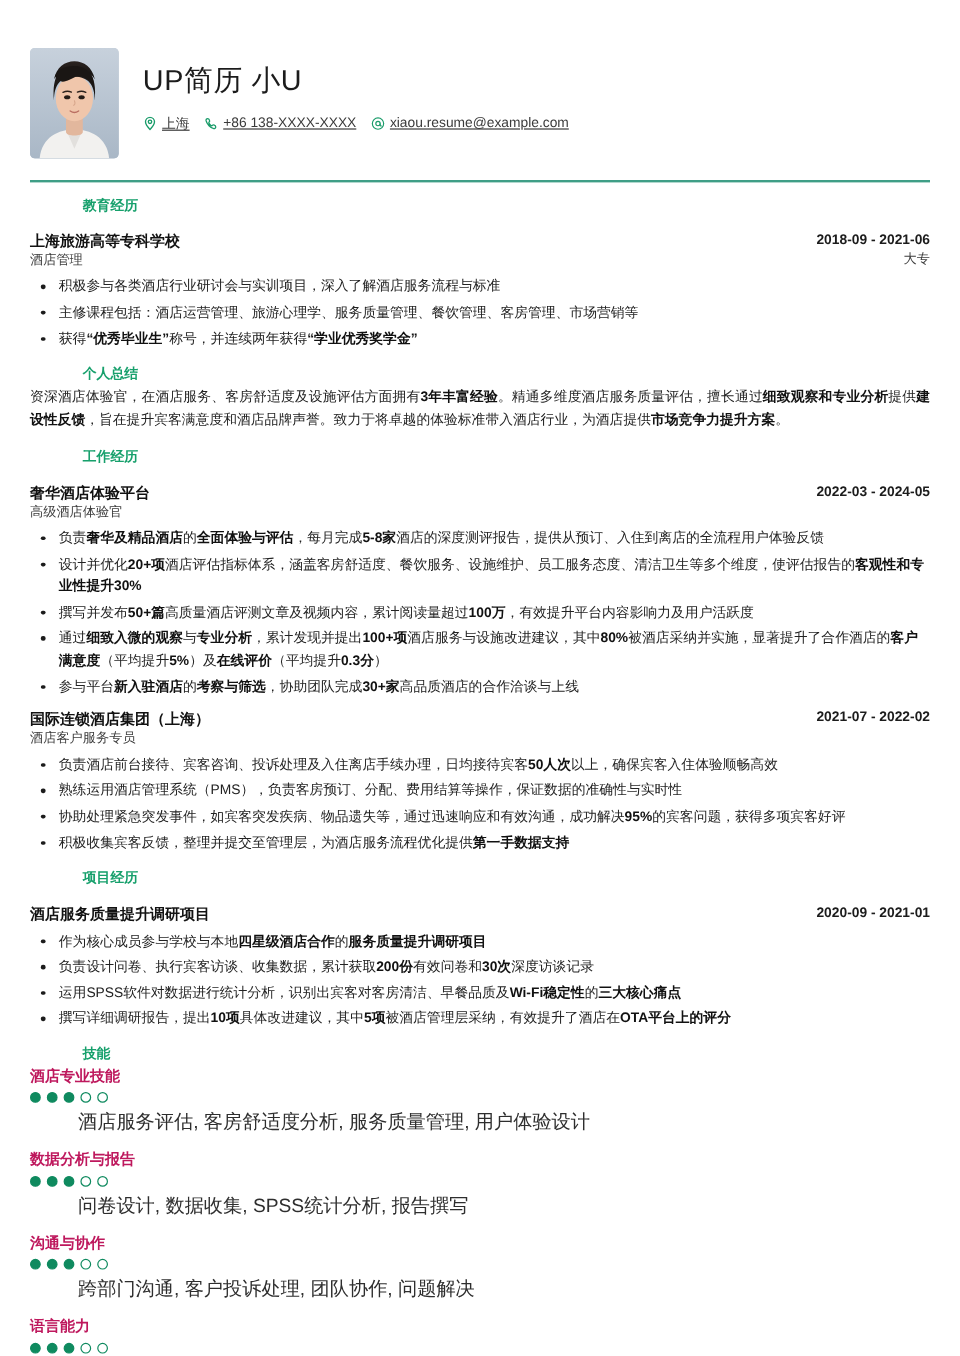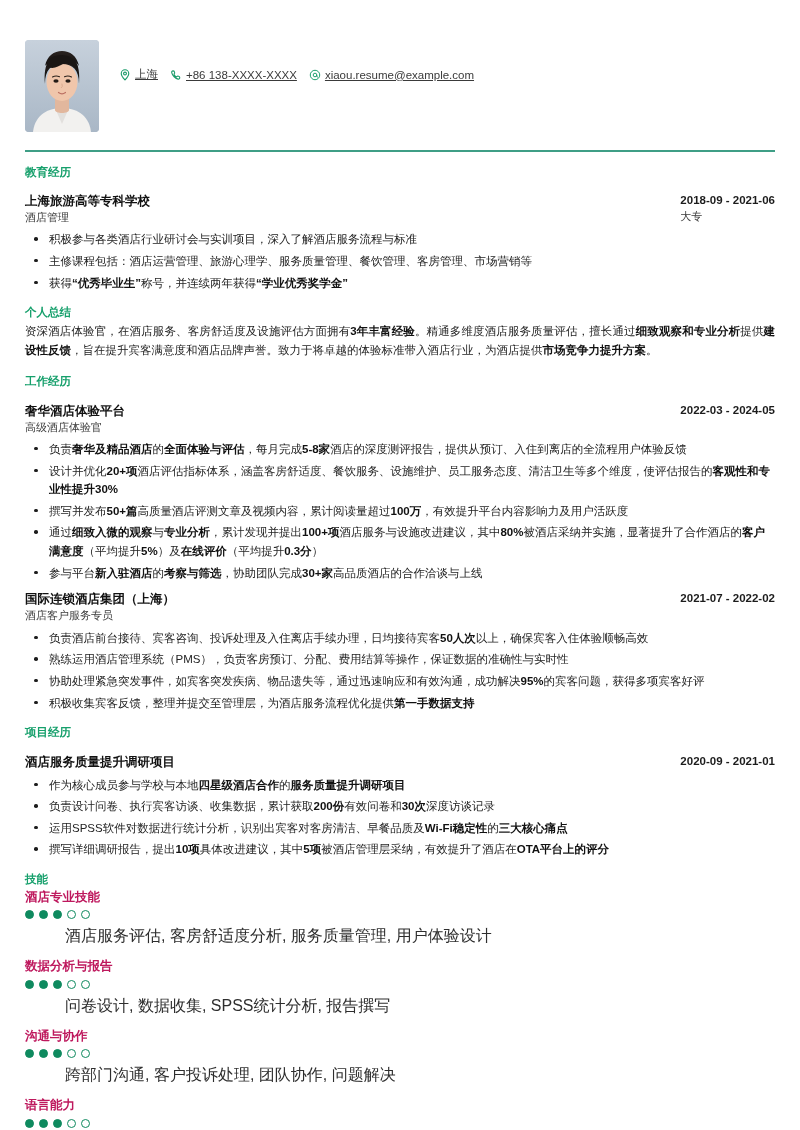--- a/index.html
+++ b/index.html
@@ -63,31 +63,32 @@
   }
 
   
   .section { margin-bottom: 13px; }
   .section-title {
     font-size: 11.5px;
     font-weight: bold;
     color: #17a06c;
     line-height: 1.35;
     margin-bottom: 1px;
+    margin-left: 44px;
   }
   .entry { margin-bottom: 2px; margin-top: 13px; }
   .entry + .entry { margin-top: 9px; }
   .entry-head {
     display: flex;
     justify-content: space-between;
     align-items: flex-start;
     gap: 12px;
   }
   .entry-left { flex: 1 1 auto; min-width: 0; }
-  .entry-right { flex: 0 0 auto; }
+  .entry-right { flex: 0 0 auto; text-align: right; }
   .org {
     font-size: 12.5px;
     font-weight: bold;
     color: #121212;
     line-height: 1.35;
   }
   .role {
     font-size: 11px;
     color: #3d3d3d;
     line-height: 1.4;
@@ -196,20 +197,21 @@
         <ellipse cx="43" cy="41" rx="2.6" ry="1.7" fill="#241c17"></ellipse>
 
         <path d="M27.5 37 q3.5 -1.8 7 -0.2" stroke="#2b211b" stroke-width="1.1" fill="none" stroke-linecap="round"></path>
         <path d="M39.5 36.8 q3.5 -1.6 7 0.2" stroke="#2b211b" stroke-width="1.1" fill="none" stroke-linecap="round"></path>
 
         <path d="M37 44 q1.2 3 -0.6 3.8" stroke="#d7a78c" stroke-width="0.9" fill="none" stroke-linecap="round"></path>
         <path d="M33.5 52.5 q3.5 2.6 7 0" stroke="#bb6f62" stroke-width="1.2" fill="none" stroke-linecap="round"></path>
       </svg>
     </div>
     <div class="header-text">
+      <div class="name">UP简历 小U</div>
       <div class="contact-row">
         <span class="contact-item">
           <span class="cicon">
             <svg viewBox="0 0 16 16" fill="none" stroke="currentColor" stroke-width="1.5">
               <path d="M8 14.5s5-5 5-8.5a5 5 0 1 0-10 0c0 3.5 5 8.5 5 8.5z"></path>
               <circle cx="8" cy="6" r="1.9"></circle>
             </svg>
           </span>
           <span>上海</span>
         </span>

